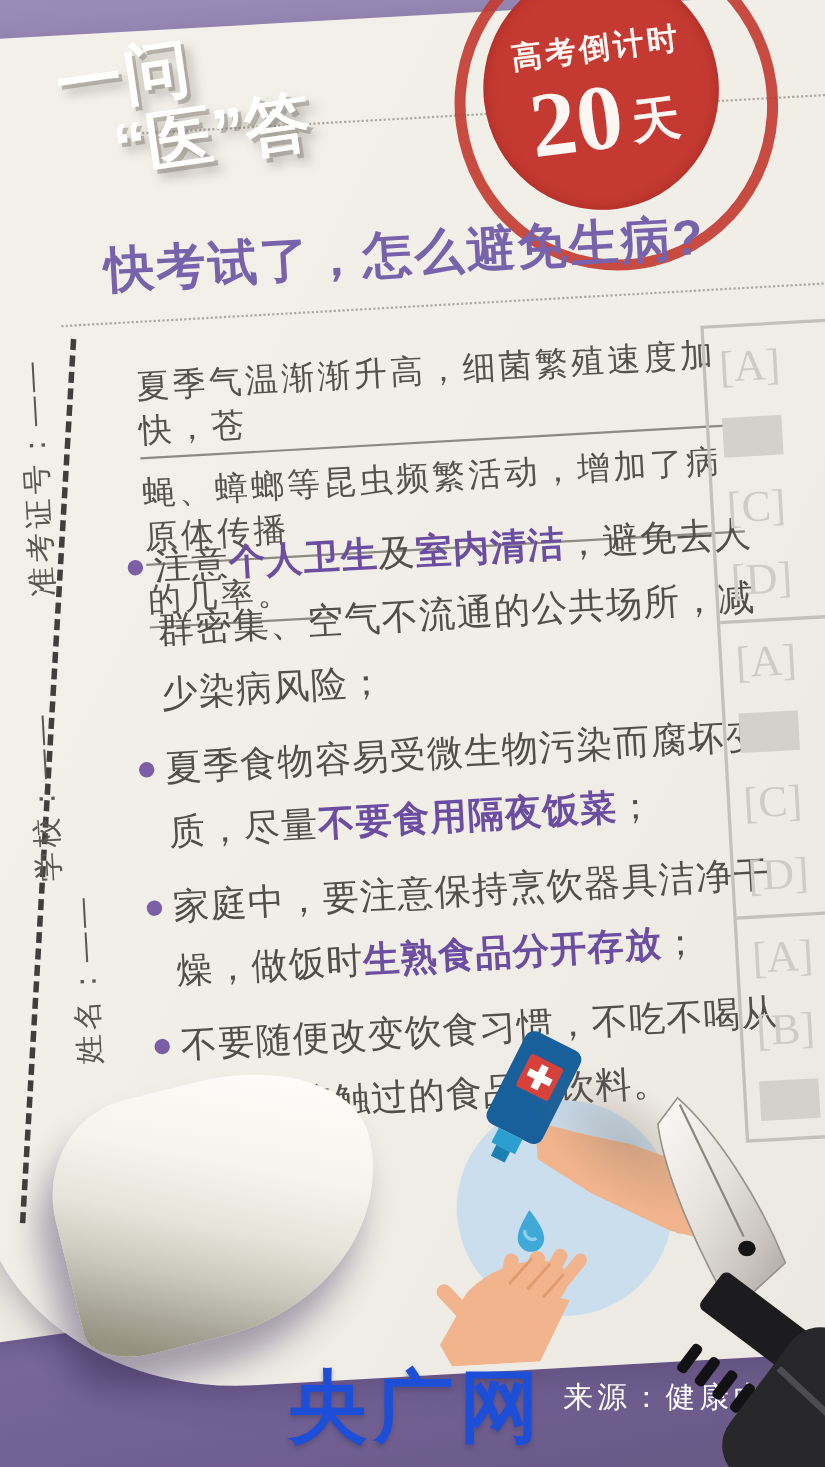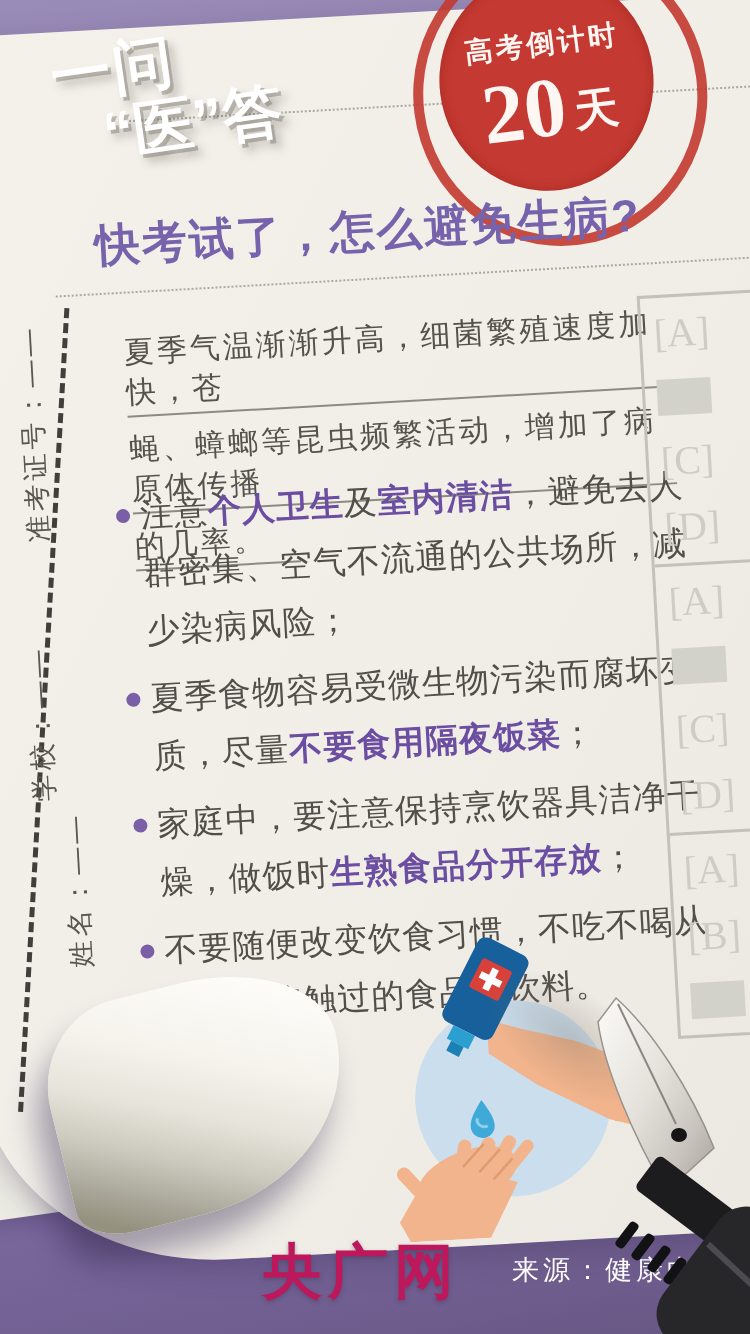--- a/index.html
+++ b/index.html
@@ -91,22 +91,22 @@
   .wash{position:absolute;left:382px;top:928px;z-index:3;}
   
   .curl{
     position:absolute;left:52px;top:982px;width:295px;height:230px;z-index:3;
     background:linear-gradient(205deg,#fdfcf9 12%,#f5f3ec 38%,#e6e3da 56%,#ccc9be 70%,#adaa9e 82%,#94917f 93%);
     border-radius:38% 62% 75% 25% / 52% 48% 82% 18%;
     transform:rotate(-14deg);
     box-shadow:-18px 26px 30px rgba(55,44,80,.42);
   }
   
-  .footer-brand{position:absolute;left:262px;top:1232px;z-index:4;color:#be185d;
-    font-size:60px;font-weight:900;letter-spacing:6px;
+  .footer-brand{position:absolute;left:262px;top:1232px;z-index:4;color:#1d4ed8;
+    font-size:72px;font-weight:900;letter-spacing:6px;
     text-shadow:0 2px 4px rgba(70,60,95,.45);}
   .footer-source{position:absolute;left:512px;top:1252px;z-index:4;color:#fdfcfc;
     font-family:"Liberation Serif","DejaVu Serif",serif;font-size:27px;letter-spacing:4px;}
   
   .pen-shadow{position:absolute;left:470px;top:988px;width:200px;height:100px;z-index:4;
     background:radial-gradient(ellipse at center,rgba(125,115,102,.30),rgba(125,115,102,0) 70%);
     transform:rotate(35deg);}
   .pen{position:absolute;right:0;bottom:0;width:212px;height:352px;z-index:5;}
 </style>
 </head>

